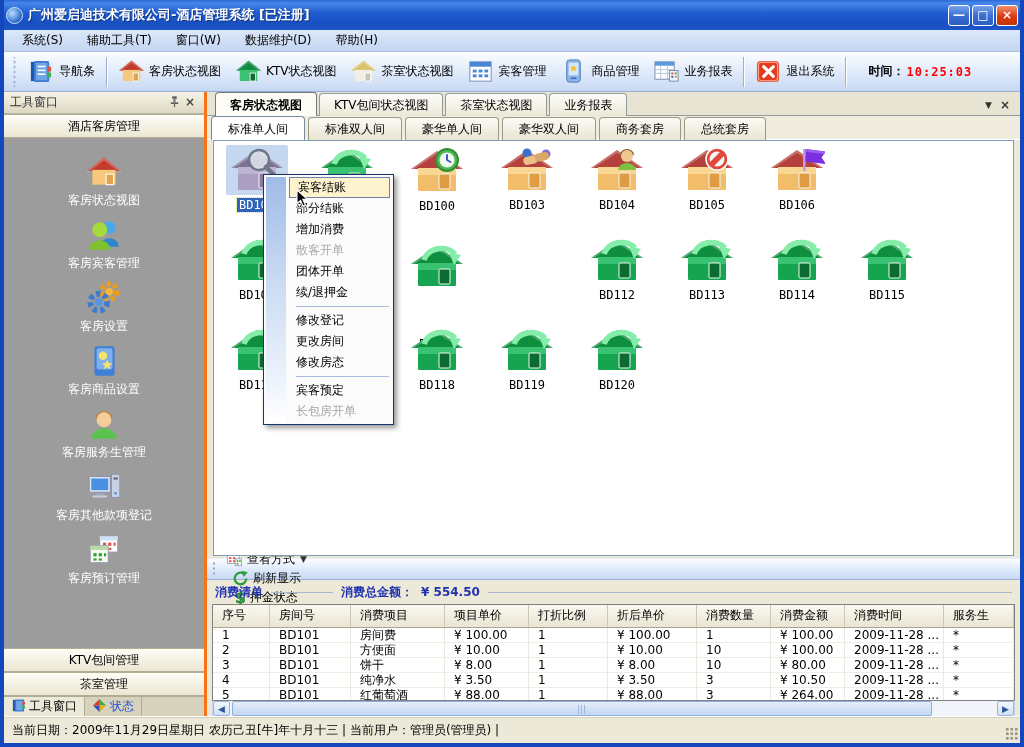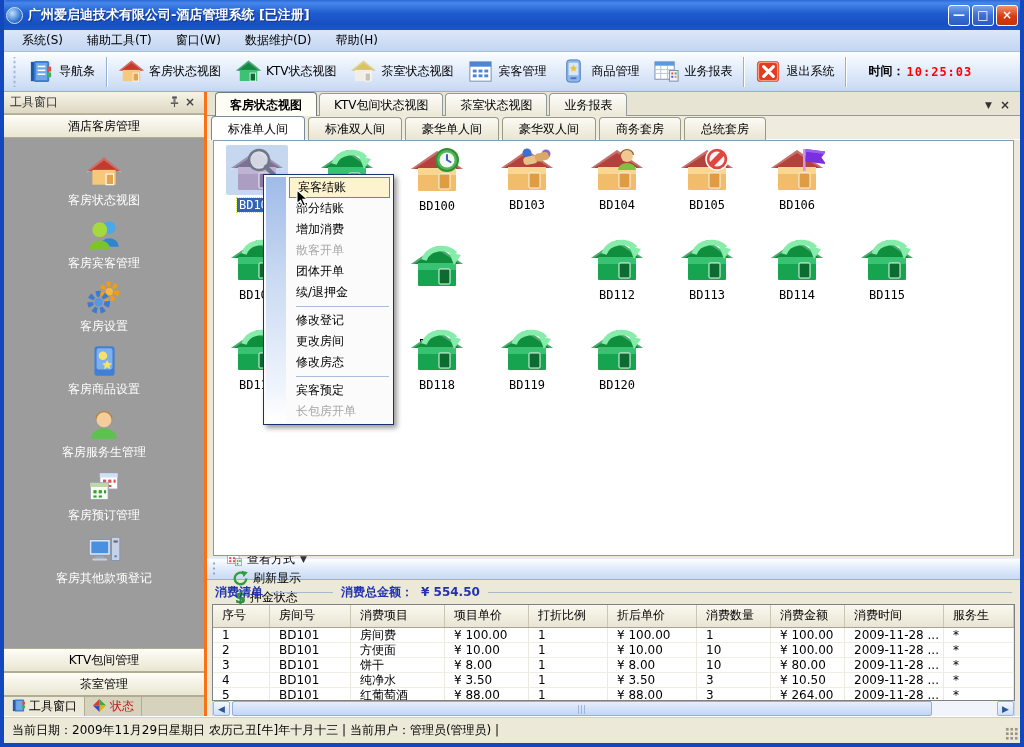--- a/index.html
+++ b/index.html
@@ -53,21 +53,21 @@
   .hbtn { width:16px; height:15px; text-align:center; line-height:14px; color:#444; font-weight:bold; font-size:12px; }
   .hbtn svg { width:13px; height:13px; }
   .group-btn { height:24px; flex:0 0 24px; display:flex; align-items:center; justify-content:center;
     background:linear-gradient(180deg,#fefdf7,#eae6d2); border:1px solid #b1ad94; border-left:none; border-right:none;
     color:#000; cursor:default; }
   .tool-body { flex:1; background:#9c9c9c; overflow:hidden; padding-top:12px; }
   .side-item { height:63px; display:flex; flex-direction:column; align-items:center; justify-content:center; cursor:default; }
   .side-item .icon svg { width:36px; height:36px; display:block; }
   .side-item .slabel { color:#fff; margin-top:2px; }
   .side-tabs { height:20px; flex:0 0 20px; display:flex; background:#d6d2bc; border-top:1px solid #b1ad94; }
-  .stab { display:flex; align-items:center; gap:3px; padding:0 7px; border-right:1px solid #b1ad94; color:#b91c1c; }
+  .stab { display:flex; align-items:center; gap:3px; padding:0 7px; border-right:1px solid #b1ad94; color:#1d4ed8; }
   .stab.active { background:#ece9d8; color:#000; }
   .stab .icon svg { width:15px; height:15px; }
 
   
   .main { flex:1; display:flex; flex-direction:column; min-width:0; background:#ece9d8; }
   .doc-tabs { height:24px; flex:0 0 24px; display:flex; align-items:flex-end; padding:2px 2px 0 8px;
     background:#e8e4d3; border-bottom:1px solid #919b9c; }
   .dtab { padding:3px 14px 2px; margin-right:2px; border:1px solid #919b9c; border-bottom:none;
     border-radius:4px 4px 0 0; background:linear-gradient(180deg,#fdfcf9,#ece8d8); color:#000; position:relative; top:1px; }
   .dtab.active { background:#fdfcf5; font-weight:bold; border-color:#6e7a7b; padding-top:4px; z-index:2; }
@@ -351,20 +351,34 @@
                 <path d="M9 12a8 7 0 0 1 16 0z" fill="#b8802f"></path>
                 <circle cx="17" cy="13" r="7" fill="#f4cd9a"></circle>
                 <path d="M5 31a12 10 0 0 1 24 0z" fill="#5bc24e"></path>
               </svg>
             </span>
             <div class="slabel">客房服务生管理</div>
           </div>
           <div class="side-item">
             <span class="icon">
               <svg viewBox="0 0 34 34">
+                <rect x="3" y="7" width="20" height="15" rx="1" fill="#dde4f0" stroke="#8894ac"></rect>
+                <rect x="5" y="9" width="16" height="11" fill="#4a90e2"></rect>
+                <rect x="9" y="23" width="8" height="2" fill="#9aa8c0"></rect>
+                <rect x="6" y="25" width="14" height="2" rx="1" fill="#c8d0e0"></rect>
+                <rect x="24" y="5" width="8" height="22" rx="1" fill="#c8d2e4" stroke="#8894ac"></rect>
+                <rect x="26" y="8" width="4" height="2" fill="#667"></rect>
+                <circle cx="28" cy="23" r="1.2" fill="#4a90e2"></circle>
+              </svg>
+            </span>
+            <div class="slabel">客房其他款项登记</div>
+          </div>
+          <div class="side-item">
+            <span class="icon">
+              <svg viewBox="0 0 34 34">
                 <rect x="13" y="4" width="17" height="15" fill="#fff" stroke="#99a"></rect>
                 <rect x="13" y="4" width="17" height="4" fill="#cfe0f8"></rect>
                 <g fill="#e25050">
                   <rect x="16" y="10" width="3" height="3"></rect>
                   <rect x="21" y="10" width="3" height="3"></rect>
                   <rect x="26" y="10" width="2" height="3"></rect>
                   <rect x="16" y="15" width="3" height="2"></rect>
                   <rect x="21" y="15" width="3" height="2"></rect>
                 </g>
                 <rect x="4" y="13" width="17" height="16" fill="#f6fbf4" stroke="#99a"></rect>
@@ -372,34 +386,20 @@
                 <g fill="#30a030">
                   <rect x="7" y="20" width="3" height="3"></rect>
                   <rect x="12" y="20" width="3" height="3"></rect>
                   <rect x="17" y="20" width="2" height="3"></rect>
                   <rect x="7" y="25" width="3" height="2"></rect>
                   <rect x="12" y="25" width="3" height="2"></rect>
                 </g>
               </svg>
             </span>
             <div class="slabel">客房预订管理</div>
-          </div>
-          <div class="side-item">
-            <span class="icon">
-              <svg viewBox="0 0 34 34">
-                <rect x="3" y="7" width="20" height="15" rx="1" fill="#dde4f0" stroke="#8894ac"></rect>
-                <rect x="5" y="9" width="16" height="11" fill="#4a90e2"></rect>
-                <rect x="9" y="23" width="8" height="2" fill="#9aa8c0"></rect>
-                <rect x="6" y="25" width="14" height="2" rx="1" fill="#c8d0e0"></rect>
-                <rect x="24" y="5" width="8" height="22" rx="1" fill="#c8d2e4" stroke="#8894ac"></rect>
-                <rect x="26" y="8" width="4" height="2" fill="#667"></rect>
-                <circle cx="28" cy="23" r="1.2" fill="#4a90e2"></circle>
-              </svg>
-            </span>
-            <div class="slabel">客房其他款项登记</div>
           </div>
         </div>
       <div id="side-groups">
           <div class="group-btn">KTV包间管理</div>
           <div class="group-btn">茶室管理</div>
         </div>
       <div class="side-tabs" id="side-tabs">
           <div class="stab active">
             <span class="icon"><svg viewBox="0 0 16 16">
                 <rect x="2" y="2" width="3" height="12" fill="#1e56a8"></rect>

